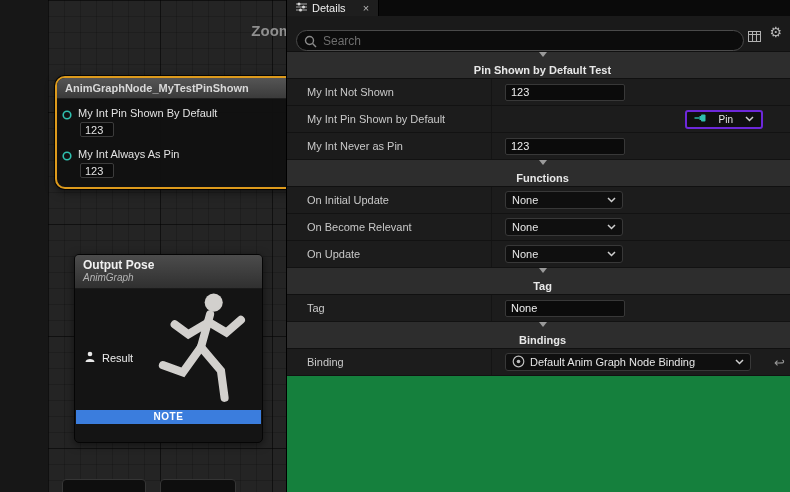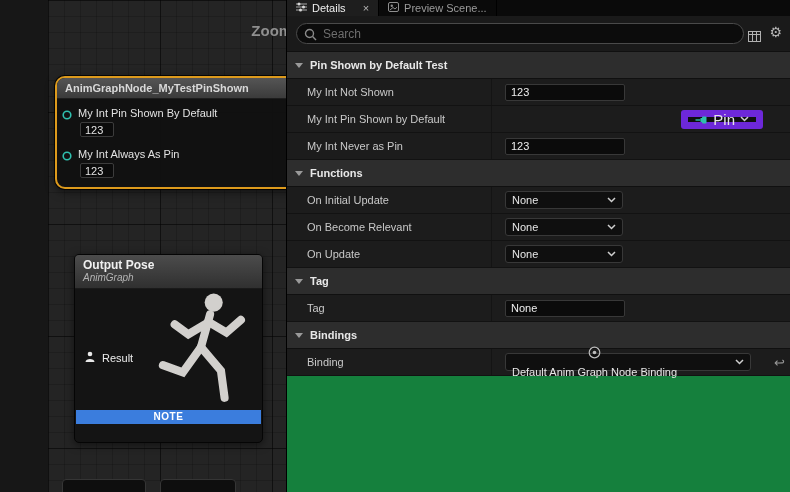--- a/index.html
+++ b/index.html
@@ -66,58 +66,58 @@
   .pnode.a { left:14px; width:84px; }
   .pnode.b { left:112px; width:76px; }
 
   
   .details { position:absolute; left:286px; top:0; right:0; bottom:0; background:#15803d; border-left:1px solid #000; }
   .tabbar { height:16px; background:#0a0a0a; display:flex; align-items:stretch; }
   .tab { display:flex; align-items:center; gap:5px; padding:0 9px; font-size:11px; color:#9b9b9b; border-right:1px solid #000; }
   .tab.active { background:#1e1e1e; color:#efefef; }
   .tab-x { margin-left:12px; color:#b5b5b5; font-size:11px; line-height:1; }
 
-  .searchrow { height:36px; background:#1a1a1a; position:relative; display:flex; align-items:center; padding-left:9px; border-bottom:1px solid #101010; }
+  .searchrow { height:36px; background:#1a1a1a; position:relative; display:flex; align-items:flex-end; padding-left:9px; border-bottom:1px solid #101010; }
   .search-wrap { position:relative; }
   .search-input {
     width:448px; height:21px; border-radius:11px;
     background:#0c0c0c; border:1px solid #4a4a4a;
     color:#ddd; font-size:12px; padding:0 10px 0 26px; font-family:inherit;
   }
   .search-input::placeholder { color:#6e6e6e; }
   .search-icon { position:absolute; left:8px; top:4px; }
   .matrix-icon { position:absolute; right:29px; top:12px; cursor:pointer; }
   .gear-icon { position:absolute; right:8px; top:9px; color:#b5b5b5; font-size:14px; line-height:1; cursor:pointer; }
 
   .dcontent { position:absolute; top:52px; left:0; right:0; }
   .dsect {
     height:27px; display:flex; align-items:center; gap:7px; padding-left:8px;
-    background:#2d2d2d; border-bottom:1px solid #101010;
+    background:#2d2d2d; border-bottom:1px solid #101010;flex-direction:column;
   }
   .dsect-title { color:#e8e8e8; font-size:11px; font-weight:bold; }
   .drow { height:27px; display:flex; align-items:center; background:#1c1c1c; border-bottom:1px solid #121212; }
   .pname { width:205px; padding-left:20px; color:#c9c9c9; font-size:11px; border-right:1px solid #141414; align-self:stretch; display:flex; align-items:center; }
   .pval { flex:1; display:flex; align-items:center; padding-left:13px; position:relative; align-self:stretch; }
 
   .tin {
     width:120px; height:17px; background:#0b0b0b; border:1px solid #383838; border-radius:2px;
     color:#eee; font-size:11px; padding:0 5px; font-family:inherit;
   }
   .dd {
     display:flex; align-items:center; justify-content:space-between;
     width:118px; height:18px; background:#0f0f0f; border:1px solid #383838; border-radius:3px;
     padding:0 6px; color:#e6e6e6; font-size:11px; cursor:pointer;
   }
   .dd.wide { width:246px; }
-  .dd .dd-left { display:flex; align-items:center; gap:5px; overflow:hidden; white-space:nowrap;flex-direction:column; }
+  .dd .dd-left { display:flex; align-items:center; gap:5px; overflow:hidden; white-space:nowrap; }
   .pin-dd {
     margin-left:auto; margin-right:27px;
-    display:flex; align-items:center; gap:5px; height:19px;
-    background:#0f0f0f; border:7px solid #6d28d9; border-radius:3px;
-    padding:0 7px; color:#e6e6e6; font-size:15px; cursor:pointer;
+    display:flex; align-items:center; gap:12px; height:19px;
+    background:#0f0f0f; border:2px solid #6d28d9; border-radius:3px;
+    padding:0 7px; color:#e6e6e6; font-size:10px; cursor:pointer;
   }
   .reset-icon { position:absolute; right:5px; color:#9a9a9a; font-size:13px; cursor:pointer; }
 </style>
 </head>
 <body>
 
 <div class="graph">
   <div class="zoom-label">Zoom 1:1</div>
 
   <div class="node1">
@@ -198,30 +198,20 @@
               <line x1="0" y1="8" x2="11" y2="8"></line>
             </g>
             <circle cx="3" cy="2" r="1.5" fill="#d8d8d8"></circle>
             <circle cx="7.5" cy="5" r="1.5" fill="#d8d8d8"></circle>
             <circle cx="4.5" cy="8" r="1.5" fill="#d8d8d8"></circle>
           </svg>
       </span>
       <span>Details</span>
       <span class="tab-x">×</span>
     </div>
-    <div class="tab">
-      <span>
-        <svg width="11" height="10">
-            <rect x="0.5" y="0.5" width="10" height="9" rx="1.5" fill="none" stroke="#8f8f8f"></rect>
-            <circle cx="3.8" cy="3.8" r="1.2" fill="#8f8f8f"></circle>
-            <path d="M2 8 L5 5.5 L7 7 L9 5.2" stroke="#8f8f8f" fill="none"></path>
-          </svg>
-      </span>
-      <span>Preview Scene...</span>
-    </div>
   </div>
 
   <div class="searchrow">
     <div class="search-wrap">
       <span class="search-icon">
         <svg width="13" height="13">
             <circle cx="5.5" cy="5.5" r="4" fill="none" stroke="#8a8a8a" stroke-width="1.4"></circle>
             <line x1="8.6" y1="8.6" x2="12" y2="12" stroke="#8a8a8a" stroke-width="1.4"></line>
           </svg>
       </span>

